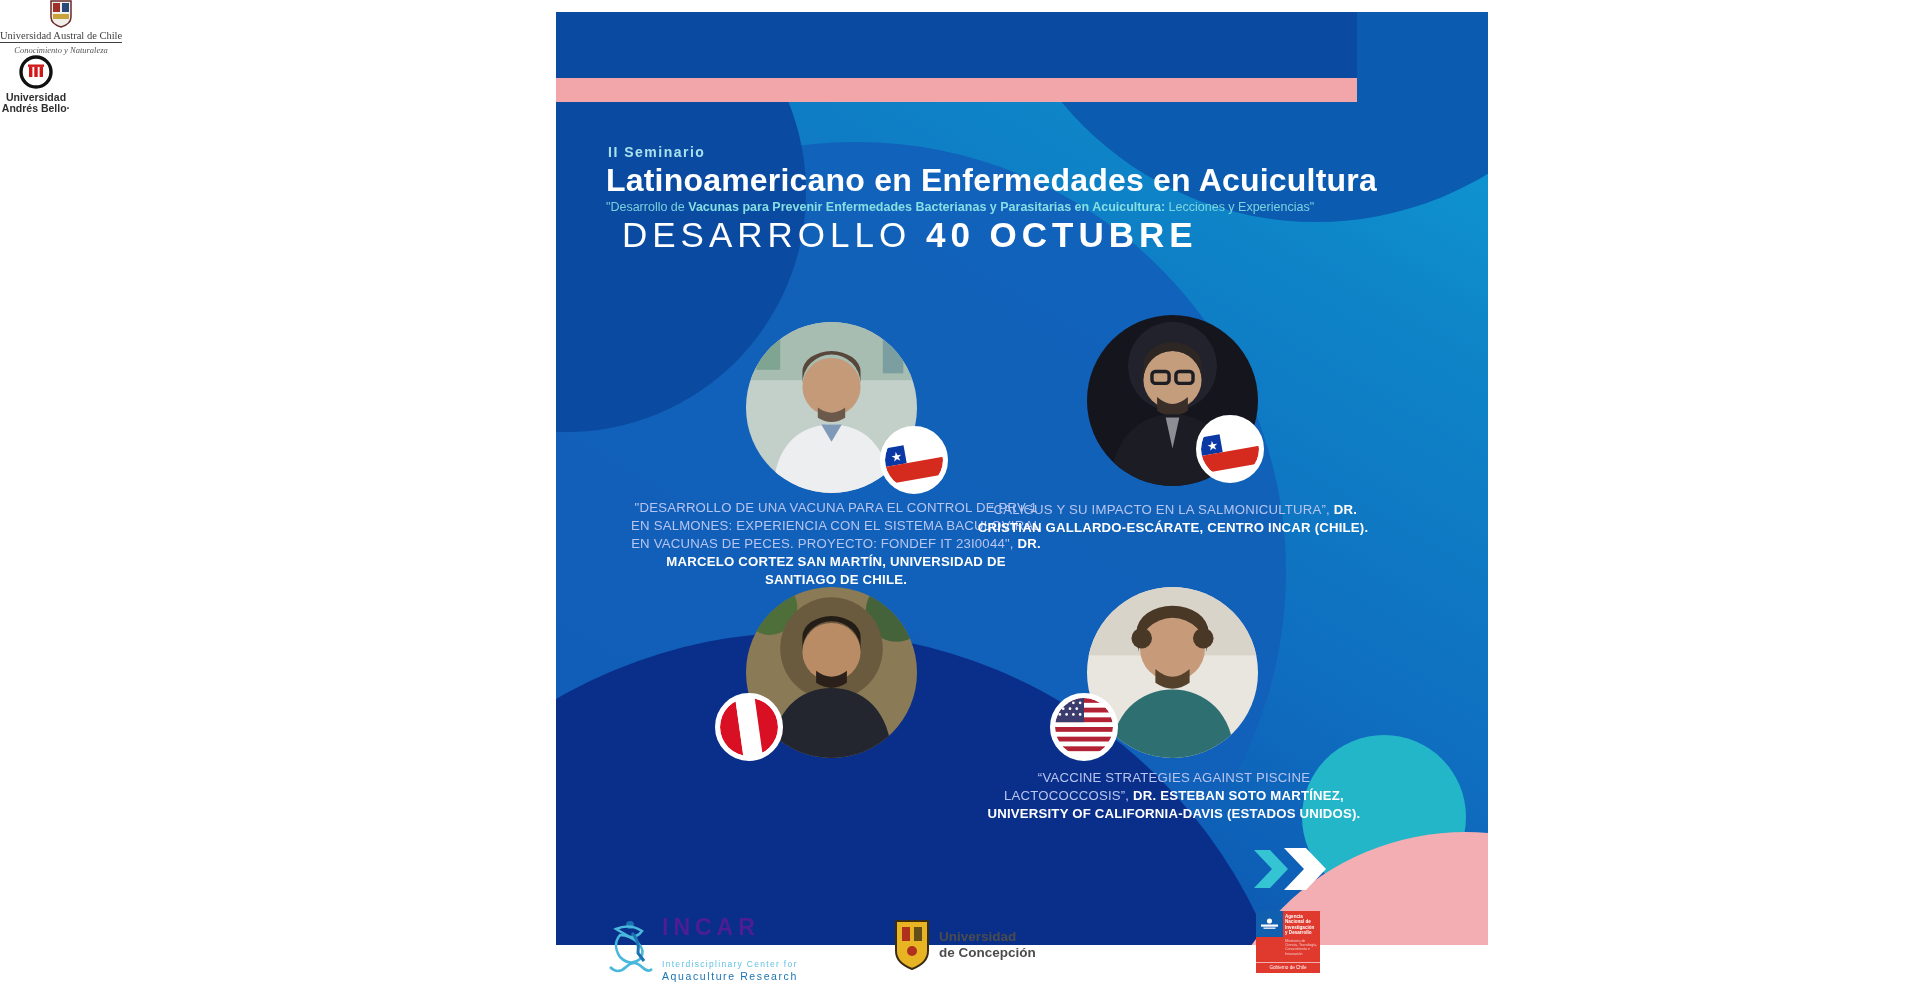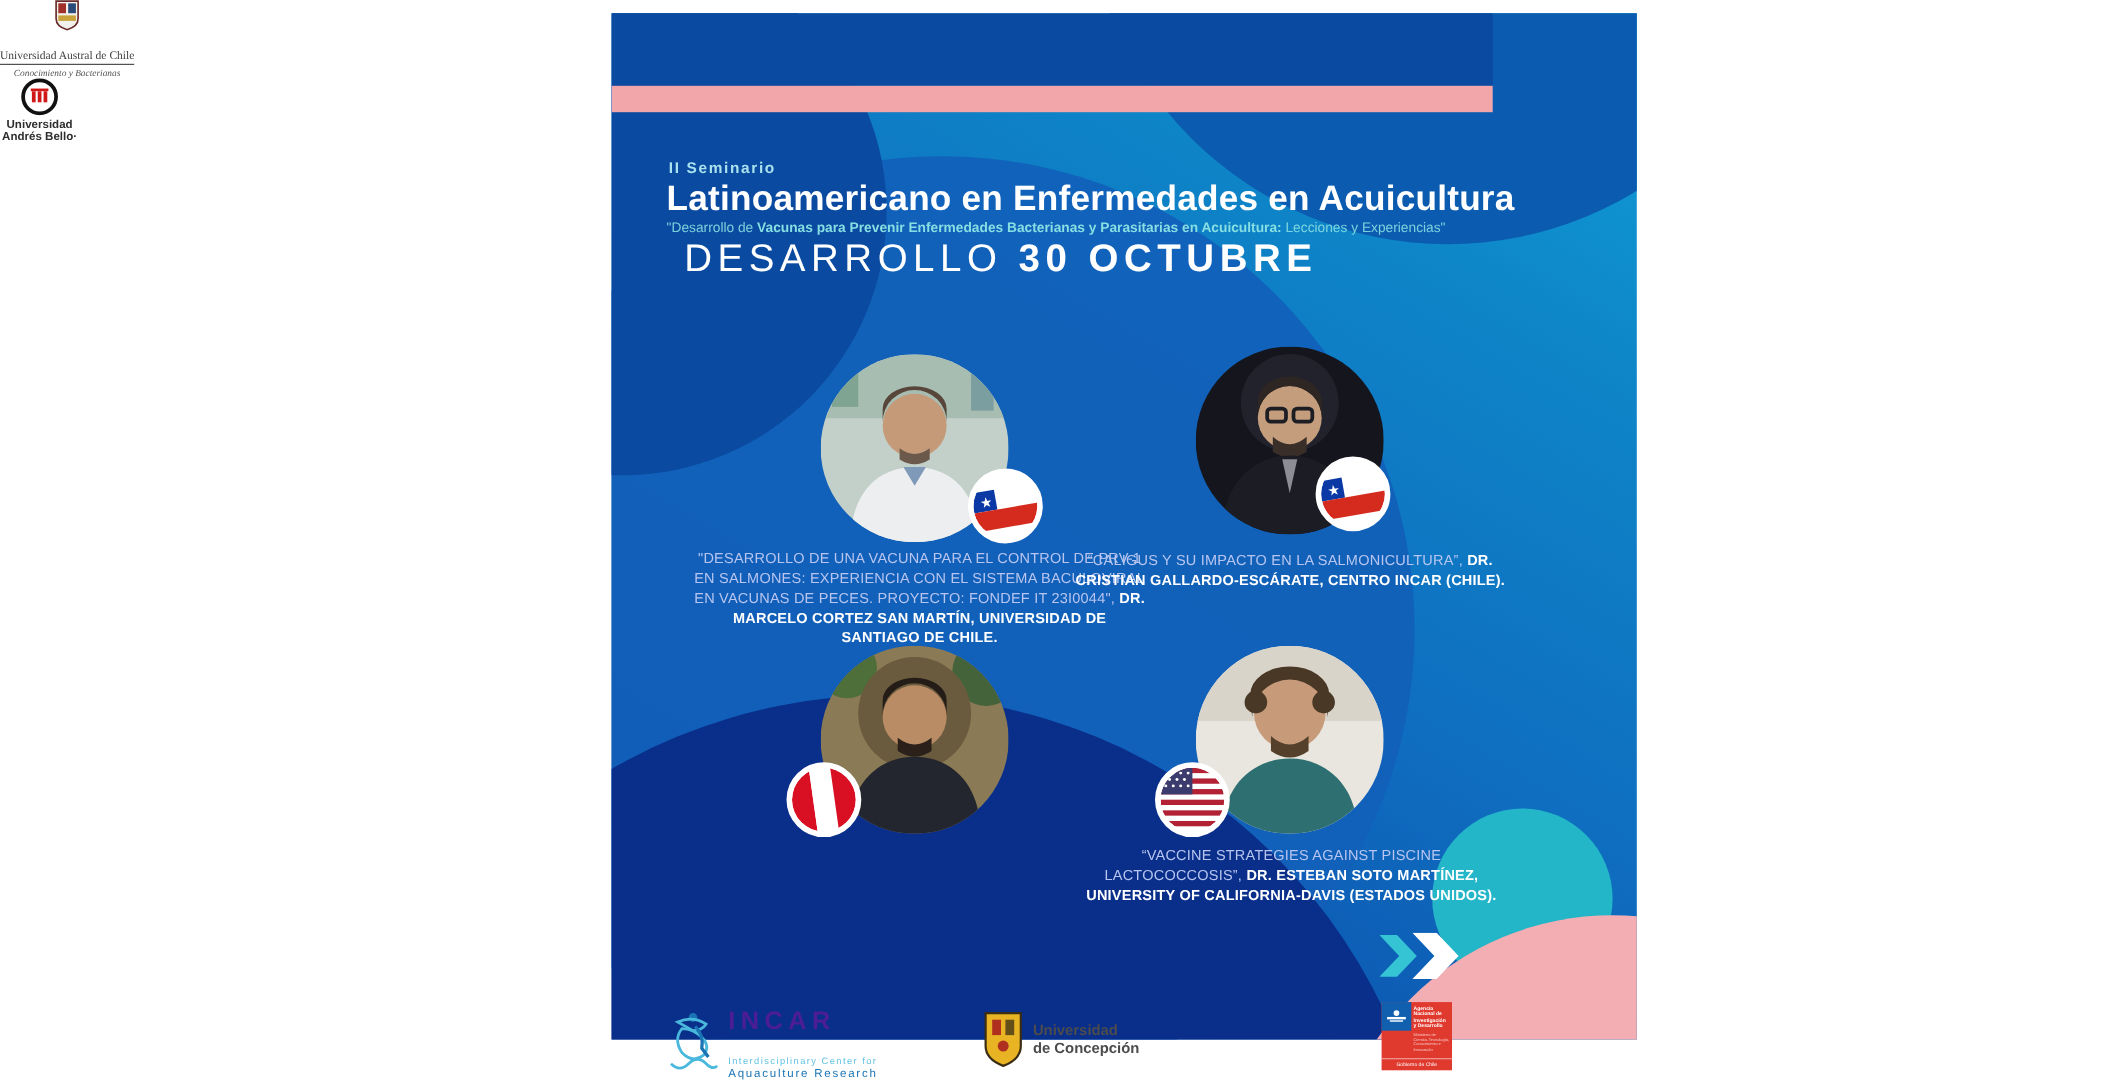--- a/index.html
+++ b/index.html
@@ -60,21 +60,21 @@
   .incar { left:606px; top:914px; }
   .incar .txt { margin-left:8px; }
   .incar-acronym { color:#4c1d95; font-size:23px; font-weight:600; letter-spacing:5px; }
   .incar-line1 { color:#64c2e2; font-size:8.5px; letter-spacing:1.3px; margin-top:18px; }
   .incar-line2 { color:#1a74b4; font-size:10.5px; letter-spacing:1.6px; margin-top:1px; }
 
   .udec { left:893px; top:919px; }
   .udec .txt { margin-left:8px; color:#4c4c4c; font-size:13.5px; font-weight:bold; line-height:16px; }
 
   .uach { left:1030px; top:913px; display:block; width:122px; text-align:center; }
-  .uach-name { font-family:"Liberation Serif", serif; color:#3f3f3f; font-size:10.5px; border-bottom:1px solid #3f3f3f; padding-bottom:1px; margin-top:18px; white-space:nowrap; }
+  .uach-name { font-family:"Liberation Serif", serif; color:#3f3f3f; font-size:10.5px; border-bottom:1px solid #3f3f3f; padding-bottom:1px; margin-top:2px; white-space:nowrap; }
   .uach-tag  { font-family:"Liberation Serif", serif; font-style:italic; color:#555; font-size:8.5px; margin-top:2px; }
 
   .unab { left:1152px; top:913px; display:block; width:72px; text-align:center; }
   .unab-txt { color:#2e2e2e; font-size:10.5px; font-weight:bold; line-height:11px; margin-top:3px; }
 
   .anid { left:1256px; top:911px; display:block; width:64px; height:62px; background:#e0392e; position:absolute; }
   .anid-blue { position:absolute; left:0; top:0; width:27px; height:26px; background:#1160b0; }
   .anid-emblem { position:absolute; left:4px; top:6px; width:19px; height:13px; }
   .anid-l1 { position:absolute; left:29px; top:3px;  width:33px; color:#fff; font-size:4.6px; font-weight:bold; line-height:5.4px; }
   .anid-l2 { position:absolute; left:29px; top:28px; width:33px; color:#f6c9c5; font-size:3.6px; line-height:4.2px; }
@@ -92,21 +92,21 @@
     <div class="shape circle-tl-dark"></div>
     <div class="shape circle-bl-dark"></div>
     <div class="shape circle-teal"></div>
     <div class="shape circle-pink-br"></div>
     <div class="band-top"></div>
     <div class="stripe-pink"></div>
 
     <div class="seminar-label">II Seminario</div>
     <div class="poster-title">Latinoamericano en Enfermedades en Acuicultura</div>
     <div class="poster-subtitle"><span class="light">"Desarrollo de </span><span class="bold">Vacunas para Prevenir Enfermedades Bacterianas y Parasitarias en Acuicultura:</span><span class="light"> Lecciones y Experiencias"</span></div>
-    <div class="ponencias"><span class="h-light">DESARROLLO </span><span class="h-bold">30 OCTUBRE</span></div>
+    <div class="ponencias"><span class="h-light">DESARROLLO </span><span class="h-bold">40 OCTUBRE</span></div>
 
     <div class="photo photo-tl">
       <svg viewBox="0 0 100 100">
         <rect width="100" height="100" fill="#c3cfc9"></rect>
         <rect x="0" y="0" width="100" height="34" fill="#a8bdb2"></rect>
         <rect x="6" y="6" width="14" height="22" fill="#5f8f78" opacity=".55"></rect>
         <rect x="80" y="4" width="12" height="26" fill="#4e7f8f" opacity=".5"></rect>
         <circle cx="50" cy="38" r="17" fill="#c49a79"></circle>
         <path d="M33,36 a17,17 0 0 1 34,0 l0,-7 a17,12 0 0 0 -34,0 Z" fill="#574639"></path>
         <path d="M42,50 q8,6 16,0 l0,6 q-8,5 -16,0 Z" fill="#6b5a4b"></path>
@@ -248,21 +248,21 @@
   </div>
 
   <div class="uach">
     <svg width="24" height="28" viewBox="0 0 24 28" style="display:block;margin:0 auto;">
       <path d="M2,1 h20 v16 q0,7 -10,10 q-10,-3 -10,-10 Z" fill="#f2f0ea" stroke="#6a2a2a" stroke-width="1.5"></path>
       <rect x="4" y="3" width="7" height="9" fill="#a0302a"></rect>
       <rect x="13" y="3" width="7" height="9" fill="#2a4a7a"></rect>
       <rect x="4" y="14" width="16" height="5" fill="#c8a23a"></rect>
     </svg>
     <div class="uach-name">Universidad Austral de Chile</div>
-    <div class="uach-tag">Conocimiento y Bacterianas</div>
+    <div class="uach-tag">Conocimiento y Naturaleza</div>
   </div>
 
   <div class="unab">
     <svg width="34" height="34" viewBox="0 0 34 34" style="display:block;margin:0 auto;">
       <circle cx="17" cy="17" r="15" fill="none" stroke="#111" stroke-width="3.4"></circle>
       <rect x="10" y="12" width="3.4" height="10" fill="#d01818"></rect>
       <rect x="15.3" y="12" width="3.4" height="10" fill="#d01818"></rect>
       <rect x="20.6" y="12" width="3.4" height="10" fill="#d01818"></rect>
       <rect x="9" y="9.5" width="16" height="2.4" fill="#d01818"></rect>
     </svg>

